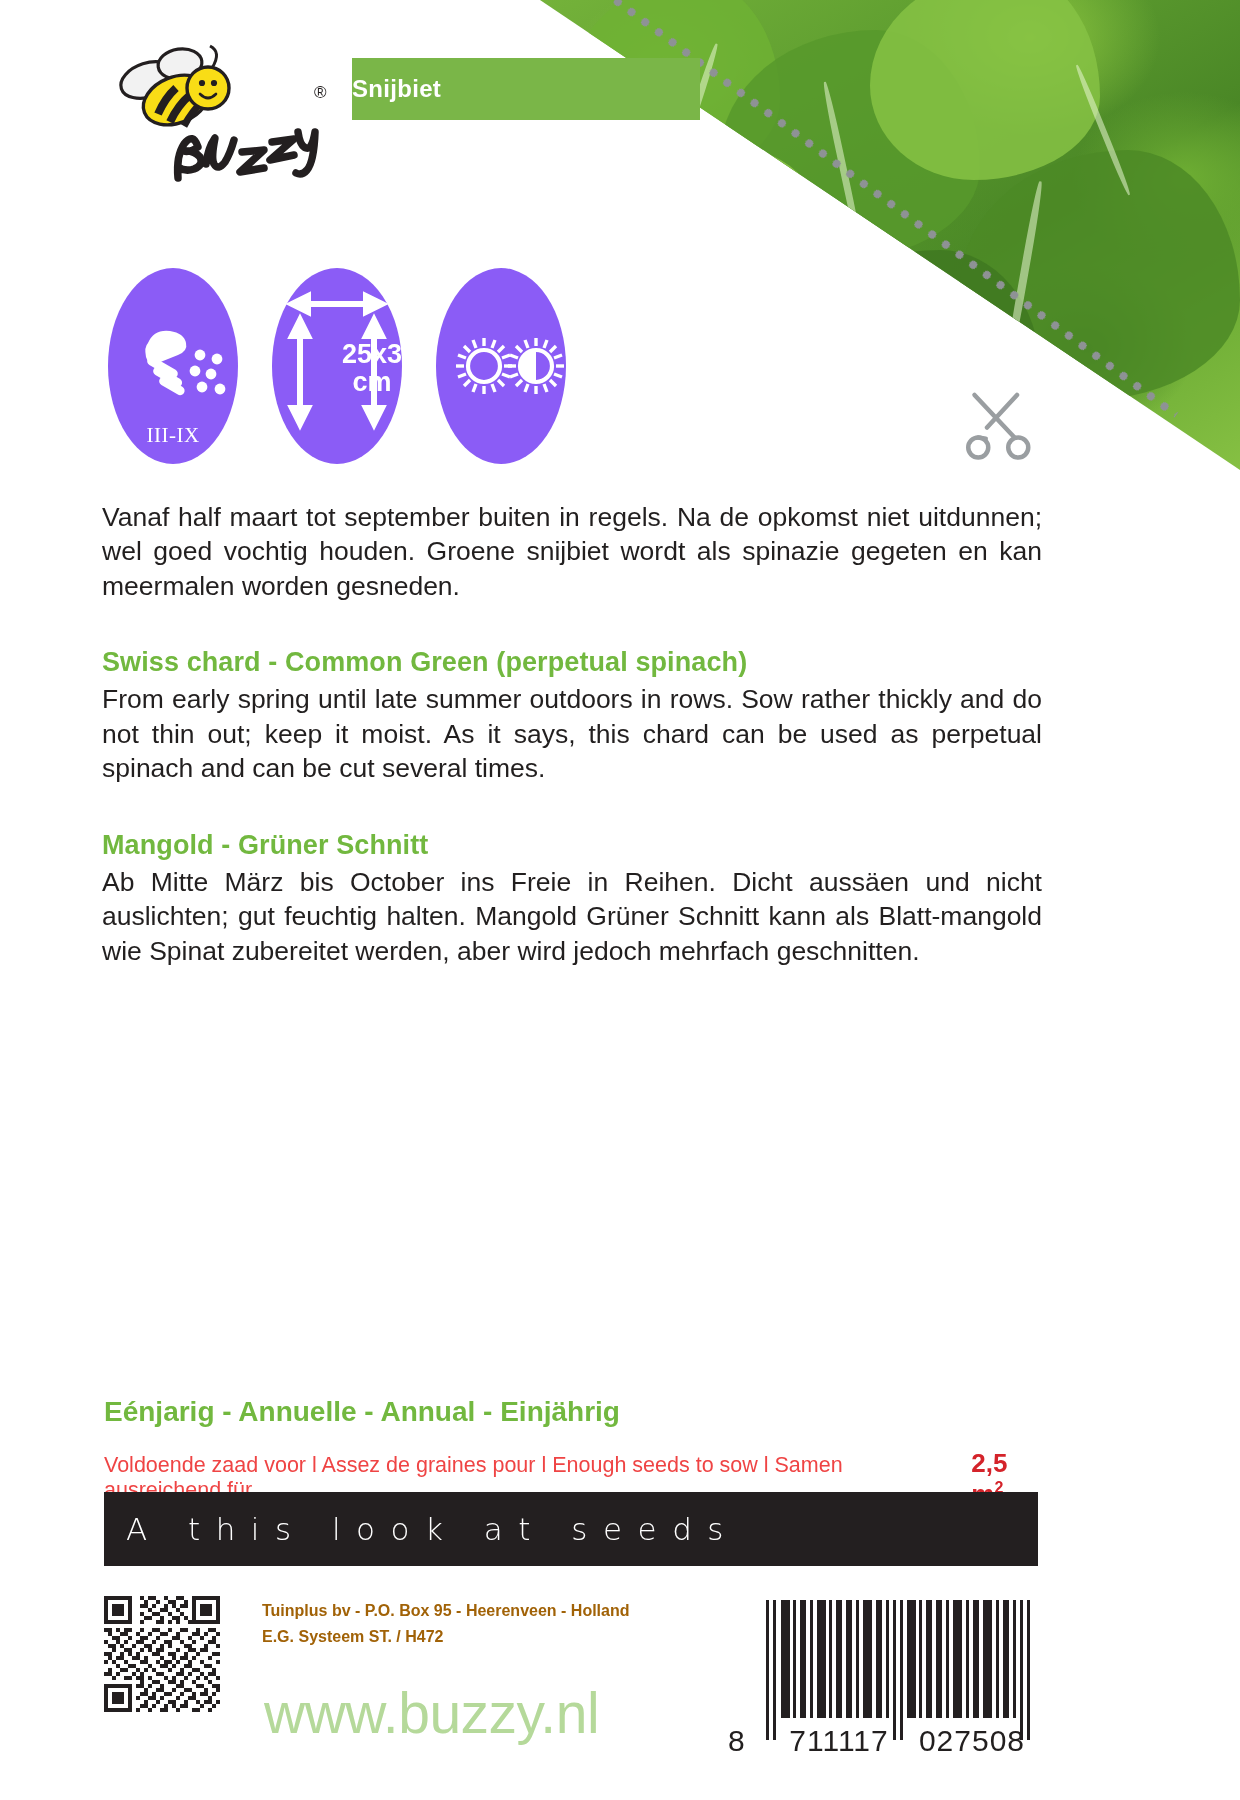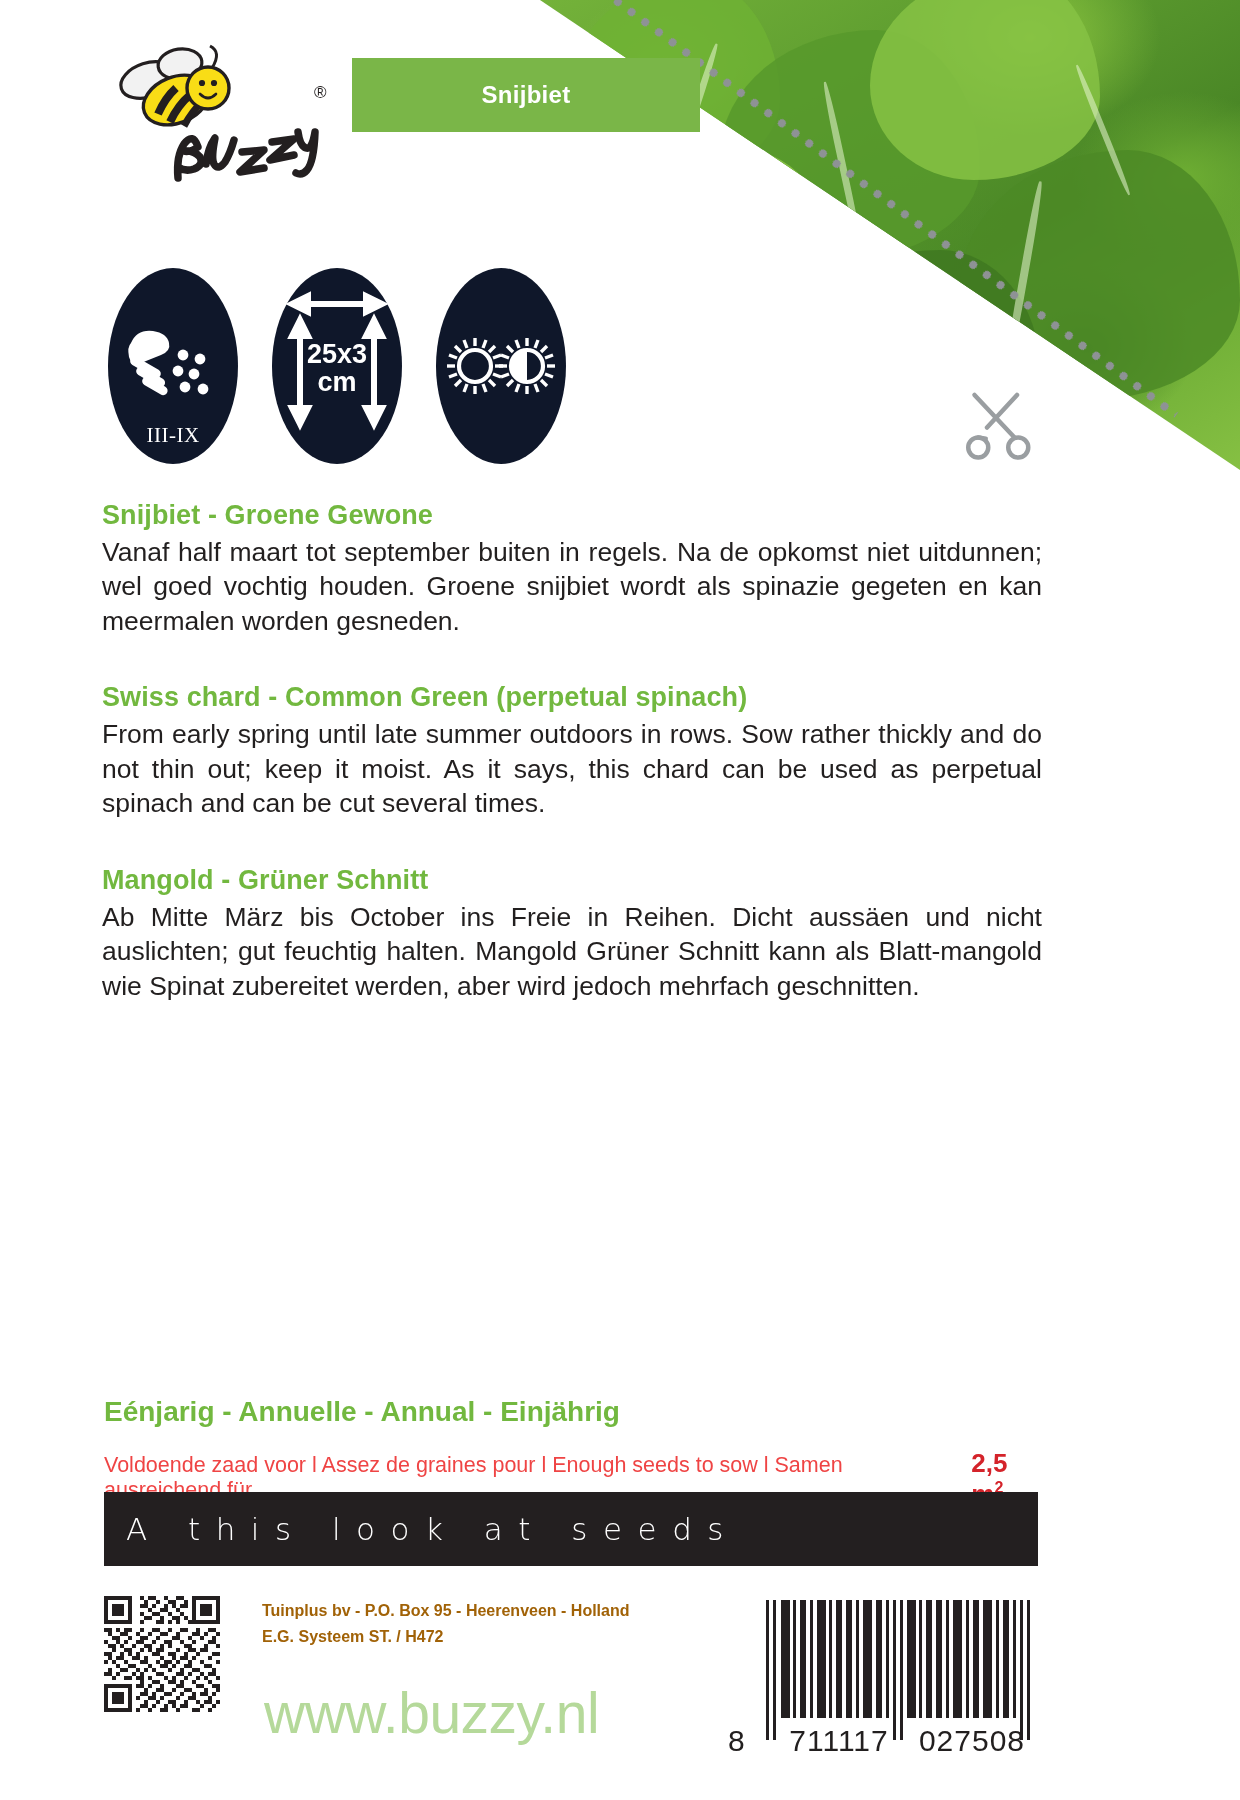--- a/index.html
+++ b/index.html
@@ -39,39 +39,39 @@
     transform: rotate(-53.5deg) translate(0,0);
   }
   .dot-line{
     position:absolute;top:0;left:0;width:8px;height:720px;
     background-image:radial-gradient(circle, #8e9295 42%, rgba(255,255,255,0) 44%);
     background-size:8px 17px;background-repeat:repeat-y;
   }
 
   
   .photo-tab{
-    position:absolute;top:58px;left:352px;width:348px;height:74px;
-    background:#7ab648;display:flex;align-items:center;justify-content:center;
+    position:absolute;top:58px;left:352px;width:348px;height:62px;
+    background:#7ab648;display:flex;align-items:center;justify-content:flex-start;
   }
   .photo-tab span{
     color:#ffffff;font-size:24px;font-weight:bold;letter-spacing:.3px;
   }
 
   
   .scissors{position:absolute;top:385px;left:962px;width:80px;height:80px;}
 
   
   .logo{position:absolute;left:100px;top:38px;width:230px;height:150px;}
 
   
   .icons{position:absolute;left:108px;top:268px;display:flex;gap:34px;}
   .icon-circle{
     width:130px;height:196px;border-radius:50%;
-    background:#0f172a;position:relative;
-    display:flex;flex-direction:column;align-items:center;justify-content:center;
+    background:#8b5cf6;position:relative;
+    display:flex;flex-direction:column;align-items:flex-end;justify-content:center;
   }
   .icon-label{
     position:absolute;bottom:16px;left:0;right:0;text-align:center;
     color:#ffffff;font-size:21px;font-family:"Liberation Serif", serif;letter-spacing:.5px;
   }
   .icon-svg{display:block;}
   .dim-text{
     color:#fff;font-size:27px;font-weight:bold;line-height:1.02;text-align:center;
     font-family:"Liberation Sans", sans-serif;
   }
@@ -287,21 +287,20 @@
         </g>
       </svg>
     </div>
 
 
   </div>
 
   <div class="content">
 
     <div class="block b1">
-      <div class="blk-title">Snijbiet  - Groene  Gewone</div>
       <p class="blk-body">Vanaf half maart tot september buiten in regels. Na de opkomst niet uitdunnen; wel goed vochtig houden. Groene snijbiet wordt als spinazie gegeten en kan meermalen worden gesneden.</p>
     </div>
 
 
     <div class="block b3">
       <div class="blk-title">Swiss chard - Common Green (perpetual spinach)</div>
       <p class="blk-body">From early spring until late summer outdoors in rows. Sow rather thickly and do not thin out; keep it moist. As it says, this chard can be used as perpetual spinach and can be cut several times.</p>
     </div>
 
     <div class="block b4">

